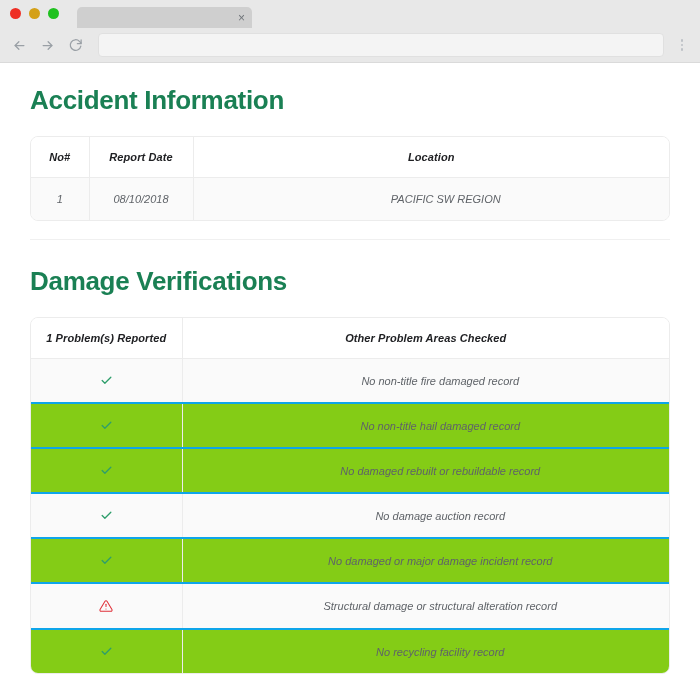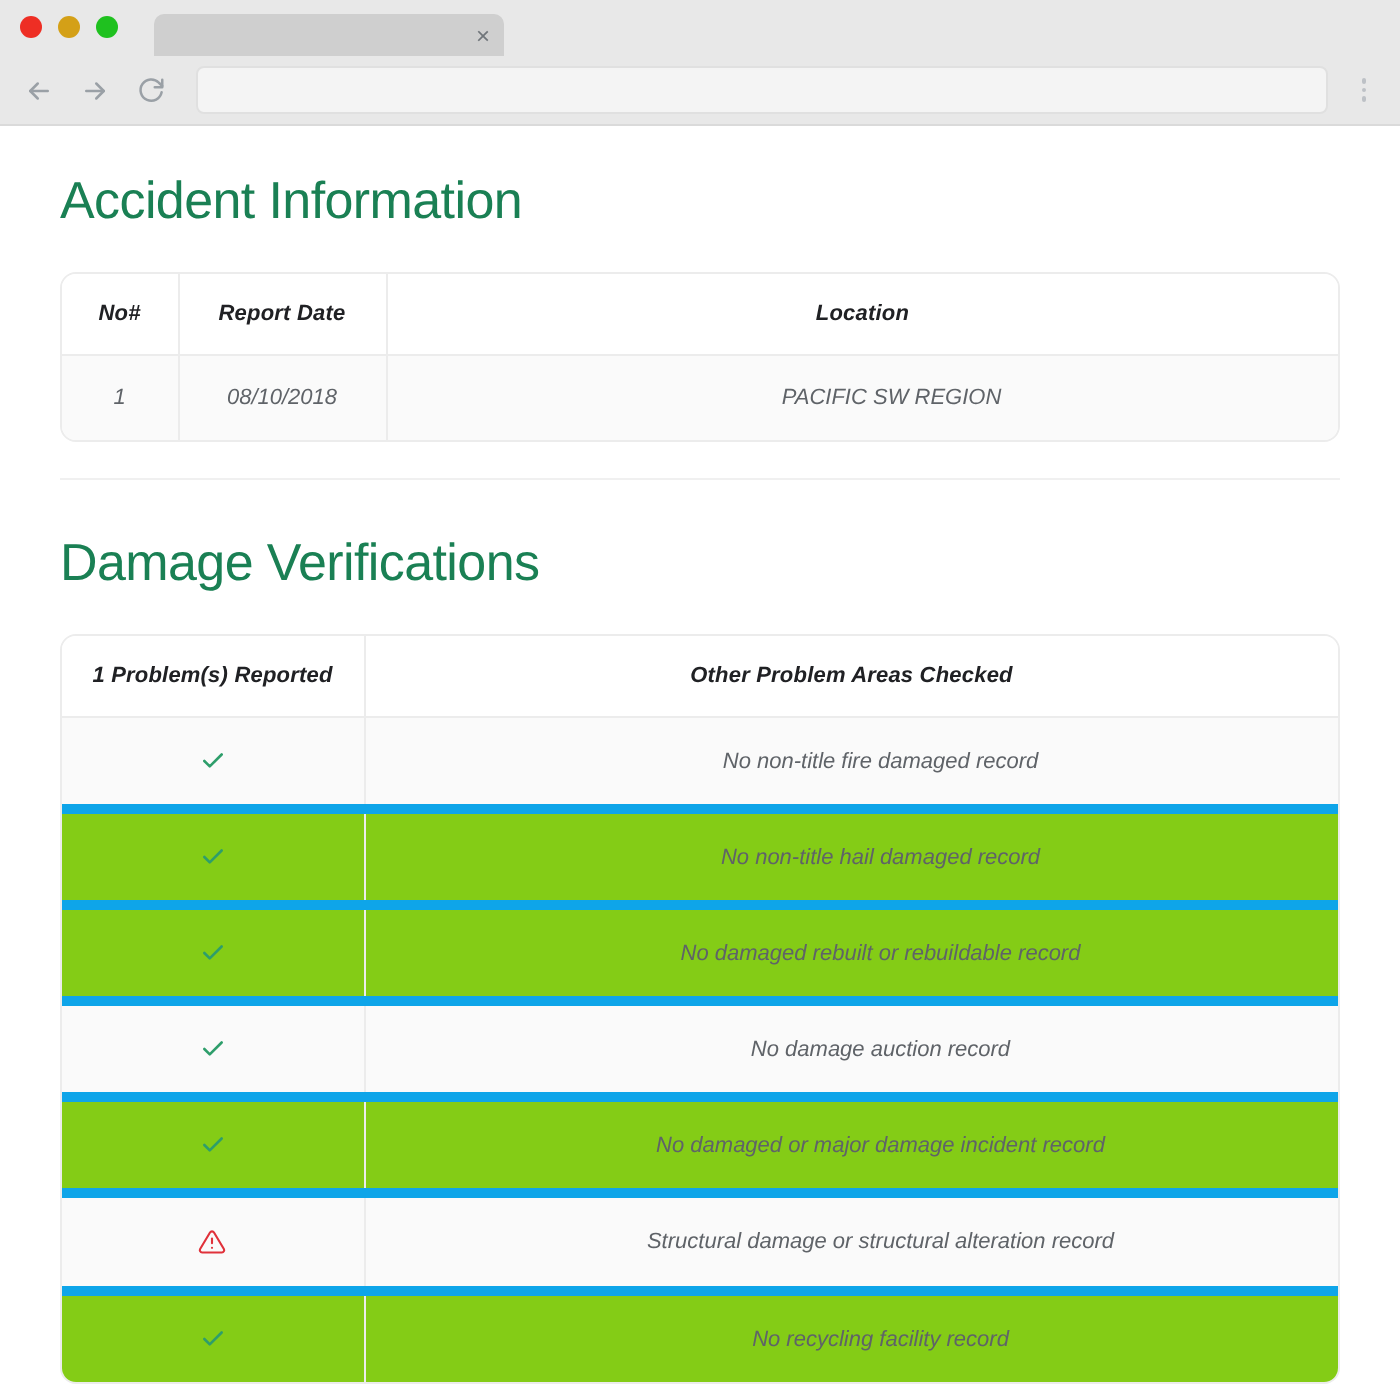--- a/index.html
+++ b/index.html
@@ -130,21 +130,21 @@
   
   .page {
     padding: 0 30px;
     background: #ffffff;
     height: 638px;
     overflow: hidden;
   }
 
   .section-title {
     font-size: 26px;
-    font-weight: normal;
+    font-weight: bold;
     color: #1a8054;
     letter-spacing: -0.3px;
   }
   .section-title.first { padding-top: 22px; }
   .section-title.second { padding-top: 0; }
 
   .divider {
     height: 1px;
     background: #f0f0f0;
     margin: 0;
@@ -177,21 +177,21 @@
     letter-spacing: 0.1px;
   }
   table.data-table th:last-child { border-right: none; }
 
   table.data-table td {
     font-size: 11px;
     color: #5f6368;
     text-align: center;
     padding: 15px 6px;
     border-right: 1px solid #ececec;
-    border-bottom: 5px solid #0ea5e9;
+    border-bottom: 2px solid #0ea5e9;
   }
   table.data-table td:last-child { border-right: none; padding-left: 35px; }
   table.data-table tr:last-child td { border-bottom: none; }
 
   
   tr.row-alt td { background: #fafafa; }
   tr.row-plain td { background: #84cc16; }
 
   
   .accident-wrap { margin-top: 20px; }

